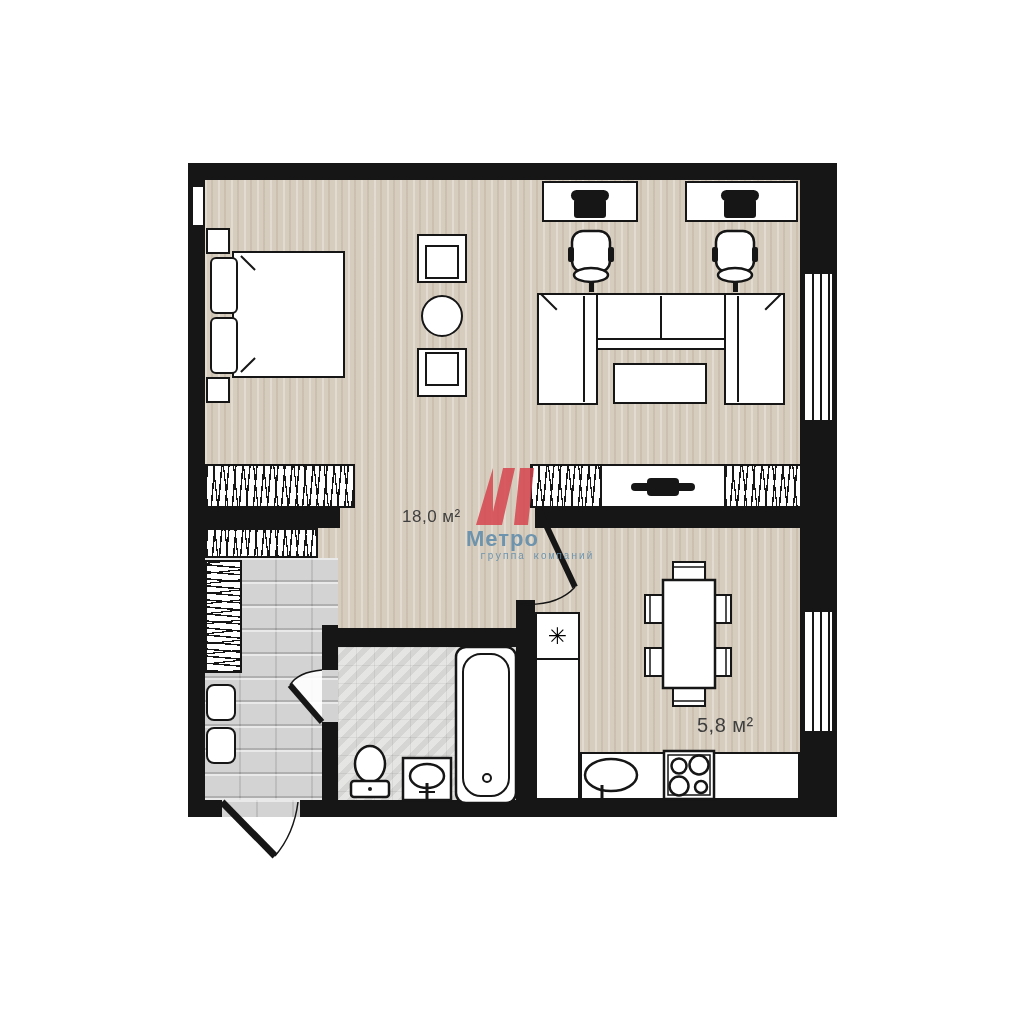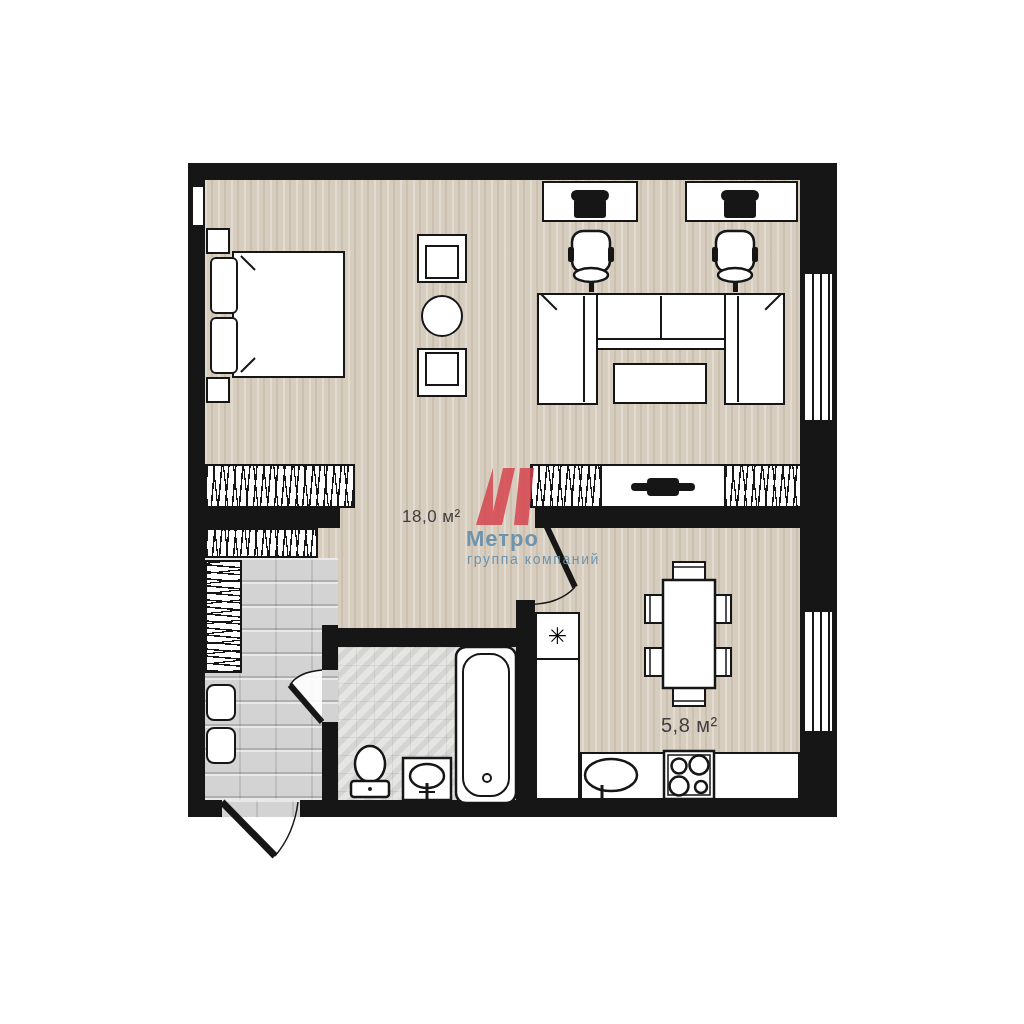--- a/index.html
+++ b/index.html
@@ -62,22 +62,22 @@
     position:absolute;color:var(--label-text);z-index:50;white-space:nowrap;
     font-family:"Liberation Sans",sans-serif;letter-spacing:.5px;
   }
   #label-living{font-size:17px;}
   #label-kitchen{font-size:20px;}
   #logo-name{
     position:absolute;left:466px;top:526px;z-index:55;color:var(--logo-blue);
     font-size:22px;font-weight:bold;letter-spacing:1px;opacity:.88;
   }
   #logo-tagline{
-    position:absolute;left:467px;top:551px;z-index:55;color:var(--logo-blue);
-    font-size:14px;letter-spacing:1.6px;opacity:.88;
+    position:absolute;left:480px;top:551px;z-index:55;color:var(--logo-blue);
+    font-size:10px;letter-spacing:1.6px;opacity:.88;font-family:Liberation Mono, monospace;
   }
   .monitor-bar{position:absolute;background:var(--wall);border-radius:6px;z-index:11;}
   .fridge{display:flex;align-items:center;justify-content:center;font-size:23px;color:#000;z-index:11;}
   .chair-inner{position:absolute;border:2px solid var(--wall);background:#fff;}
   .diag{position:absolute;background:var(--wall);z-index:12;}
 </style>
 </head>
 <body>
 
 <div id="canvas">
@@ -232,21 +232,21 @@
     <path d="M22,33 Q30,20 54,18" fill="none" stroke="#161616" stroke-width="1.5"></path>
     <line x1="54" y1="70" x2="22" y2="33" stroke="#161616" stroke-width="6"></line>
   </svg>
 
   <svg class="svgfix" style="left:212px;top:796px;z-index:42;" width="110" height="72" viewBox="0 0 110 72">
     <path d="M63,60 Q82,38 86,6" fill="none" stroke="#161616" stroke-width="1.5"></path>
     <line x1="10" y1="6" x2="63" y2="60" stroke="#161616" stroke-width="7"></line>
   </svg>
 
   <div id="label-living" class="label" style="left:402px;top:507px;">18,0 м²</div>
-  <div id="label-kitchen" class="label" style="left:661px;top:714px;">5,8 м²</div>
+  <div id="label-kitchen" class="label" style="left:661px;top:714px;padding-left:36px;">5,8 м²</div>
 
   <svg class="svgfix" style="left:470px;top:465px;z-index:55;" width="80" height="62" viewBox="0 0 80 62">
     <g fill="#d5434d" opacity=".84">
       <polygon points="23,3 23,60 6,60"></polygon>
       <polygon points="33,3 45,3 32,60 20,60"></polygon>
       <polygon points="50,3 64,3 58,60 44,60"></polygon>
     </g>
   </svg>
   <div id="logo-name">Метро</div>
   <div id="logo-tagline">группа компаний</div>

